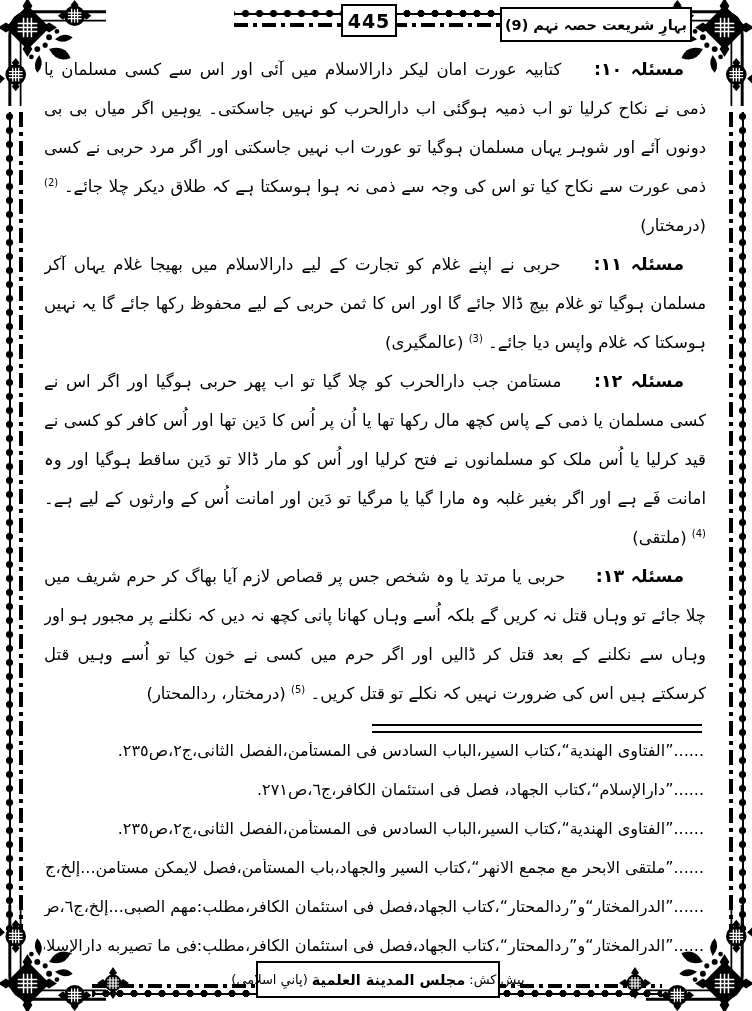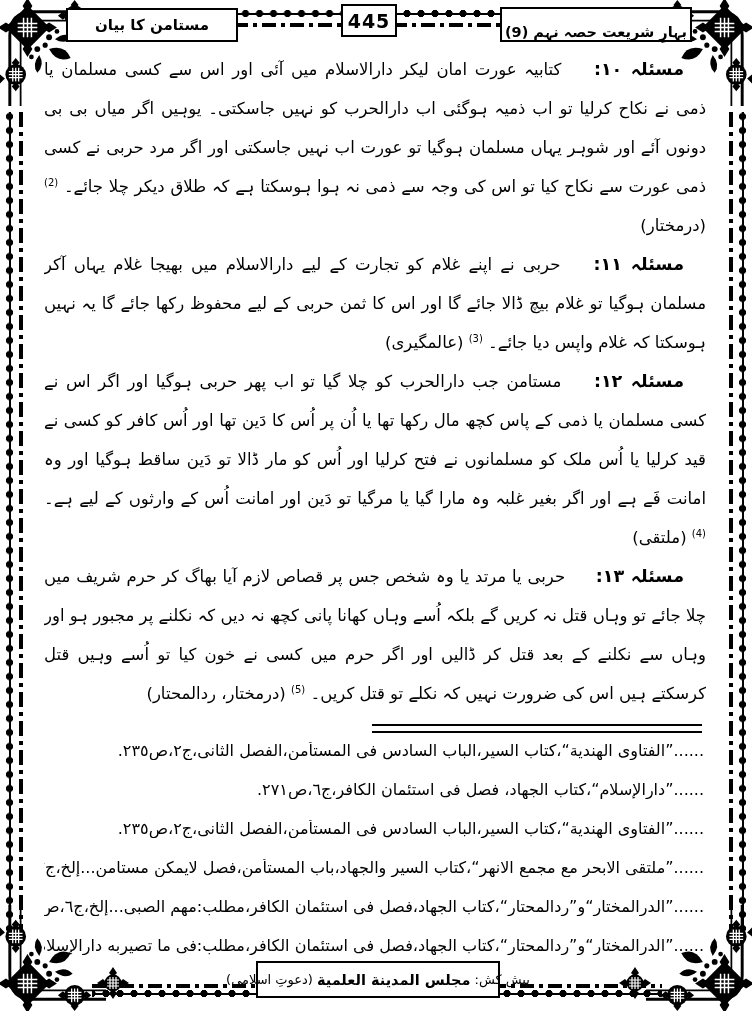--- a/index.html
+++ b/index.html
@@ -34,21 +34,21 @@
     background:repeating-linear-gradient(90deg,#000 0 14px,transparent 14px 19px,#000 19px 23px,transparent 23px 28px);
   }
   
   .hbox{
     position:absolute;border:2.5px solid #000;background:#fff;
     display:flex;align-items:center;justify-content:center;
     font-weight:700;white-space:nowrap;
   }
   #chapterBox{left:66px;top:8px;width:168px;height:30px;font-size:15px;}
   #pageNumBox{left:341px;top:4px;width:52px;height:29px;font-size:19px;font-family:"DejaVu Sans",sans-serif;letter-spacing:1px;}
-  #titleBox{right:60px;top:7px;width:188px;height:31px;font-size:14.5px;align-items:flex-end;}
+  #titleBox{right:60px;top:7px;width:188px;height:31px;font-size:14.5px;}
   #pubBox{left:256px;top:961px;width:240px;height:33px;border-width:2px;font-weight:400;font-size:13px;gap:4px;}
   #pubBox b{font-size:14.5px;text-align:center;}
   
   .corner{position:absolute;width:108px;height:108px;}
   .corner.tl{left:0;top:0;}
   .corner.tr{right:0;top:0;transform:scaleX(-1);}
   .corner.bl{left:0;bottom:0;transform:scaleY(-1);}
   .corner.br{right:0;bottom:0;transform:scale(-1,-1);}
   .flower{position:absolute;width:34px;height:34px;}
   
@@ -146,23 +146,20 @@
     </svg>
 
   <div class="hchain" style="left:234px;top:8px;width:107px;">
     <div class="beads"></div>
       <div class="dash"></div>
   </div>
   <div class="hchain" style="left:393px;top:8px;width:112px;">
     <div class="beads"></div>
       <div class="dash"></div>
   </div>
-  <div class="hbox" id="chapterBox">
-    <span>مستامن کا بیان</span>
-  </div>
   <div class="hbox" id="pageNumBox">
     <span>445</span>
   </div>
   <div class="hbox" id="titleBox">
     <span>بہارِ شریعت حصہ نہم (9)</span>
   </div>
 
   <div class="bodytext">
       <p class="indent"><span class="label">مسئلہ ۱۰: </span><span>کتابیہ عورت امان لیکر دارالاسلام میں آئی اور اس سے کسی مسلمان یا ذمی نے نکاح کرلیا تو اب ذمیہ ہوگئی اب دارالحرب کو نہیں جاسکتی۔ یوہیں اگر میاں بی بی دونوں آئے اور شوہر یہاں مسلمان ہوگیا تو عورت اب نہیں جاسکتی اور اگر مرد حربی نے کسی ذمی عورت سے نکاح کیا تو اس کی وجہ سے ذمی نہ ہوا ہوسکتا ہے کہ طلاق دیکر چلا جائے۔ </span><sup class="fnref">(2)</sup><span> (درمختار)</span></p>
       <p class="indent"><span class="label">مسئلہ ۱۱: </span><span>حربی نے اپنے غلام کو تجارت کے لیے دارالاسلام میں بھیجا غلام یہاں آکر مسلمان ہوگیا تو غلام بیچ ڈالا جائے گا اور اس کا ثمن حربی کے لیے محفوظ رکھا جائے گا یہ نہیں ہوسکتا کہ غلام واپس دیا جائے۔ </span><sup class="fnref">(3)</sup><span> (عالمگیری)</span></p>
@@ -190,16 +187,16 @@
   </div>
   <svg class="flower" style="left:96px;top:966px;" viewBox="0 0 34 34">
       <use href="#flower-orn"></use>
     </svg>
   <svg class="flower" style="left:618px;top:966px;" viewBox="0 0 34 34">
       <use href="#flower-orn"></use>
     </svg>
   <div class="hbox" id="pubBox">
     <span>پیش کش:</span>
     <b>مجلس المدینة العلمیة</b>
-    <span>(دعوتِ اسلامی)</span>
+    <span>(پانیِ اسلامی)</span>
   </div>
 
 </div>
 
 </body></html>

